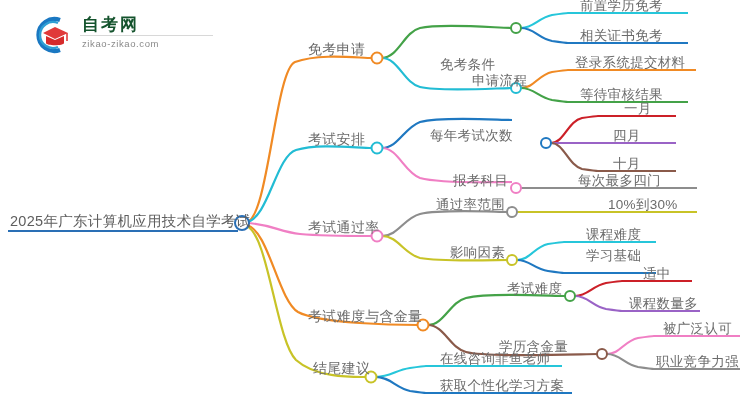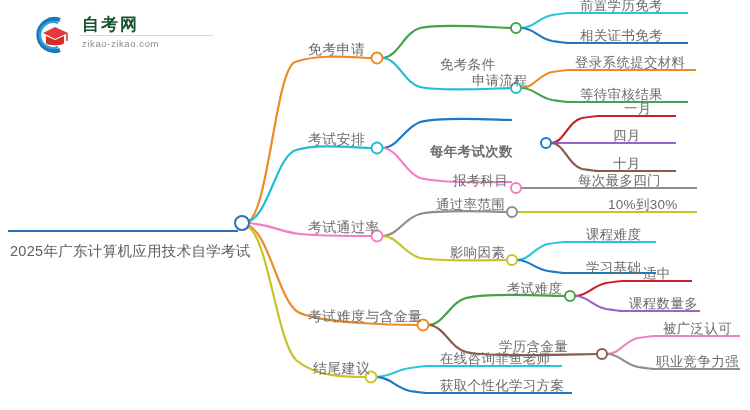--- a/index.html
+++ b/index.html
@@ -120,50 +120,50 @@
     <circle cx="516" cy="28" r="5" fill="#ffffff" stroke="#44a248" stroke-width="2"></circle>
     <circle cx="516" cy="88" r="5" fill="#ffffff" stroke="#22bcd4" stroke-width="2"></circle>
     <circle cx="546" cy="143" r="5" fill="#ffffff" stroke="#1f78c1" stroke-width="2"></circle>
     <circle cx="516" cy="188" r="5" fill="#ffffff" stroke="#f07fc4" stroke-width="2"></circle>
     <circle cx="512" cy="212" r="5" fill="#ffffff" stroke="#8d8d8d" stroke-width="2"></circle>
     <circle cx="512" cy="260" r="5" fill="#ffffff" stroke="#c8c327" stroke-width="2"></circle>
     <circle cx="570" cy="296" r="5" fill="#ffffff" stroke="#44a248" stroke-width="2"></circle>
     <circle cx="602" cy="354" r="5" fill="#ffffff" stroke="#8a5a4a" stroke-width="2"></circle>
   </svg>
 
-  <div class="node-label root" style="left:10px;top:214px;margin-top:30px;">2025年广东计算机应用技术自学考试</div>
+  <div class="node-label root" style="left:10px;top:214px;">2025年广东计算机应用技术自学考试</div>
 
   <div class="node-label lvl1" style="left:308px;top:42px;">免考申请</div>
   <div class="node-label lvl1" style="left:308px;top:132px;">考试安排</div>
   <div class="node-label lvl1" style="left:308px;top:220px;">考试通过率</div>
   <div class="node-label lvl1" style="left:308px;top:309px;">考试难度与含金量</div>
   <div class="node-label lvl1" style="left:313px;top:361px;">结尾建议</div>
 
   <div class="node-label lvl2" style="left:440px;top:13px;margin-top:44px;">免考条件</div>
   <div class="node-label lvl2" style="left:440px;top:73px;margin-left:32px;">申请流程</div>
-  <div class="node-label lvl2" style="left:430px;top:144px;font-weight:bold;">每年考试次数</div>
+  <div class="node-label lvl2" style="left:430px;top:128px;">每年考试次数</div>
   <div class="node-label lvl2" style="left:453px;top:173px;">报考科目</div>
   <div class="node-label lvl2" style="left:436px;top:197px;">通过率范围</div>
   <div class="node-label lvl2" style="left:450px;top:245px;">影响因素</div>
   <div class="node-label lvl2" style="left:507px;top:281px;">考试难度</div>
   <div class="node-label lvl2" style="left:499px;top:339px;">学历含金量</div>
 
   <div class="node-label leaf" style="left:580px;top:-2px;">前置学历免考</div>
   <div class="node-label leaf" style="left:580px;top:28px;">相关证书免考</div>
   <div class="node-label leaf" style="left:575px;top:55px;">登录系统提交材料</div>
   <div class="node-label leaf" style="left:580px;top:87px;">等待审核结果</div>
 
   <div class="node-label leaf" style="left:613px;top:101px;margin-left:11px;">一月</div>
   <div class="node-label leaf" style="left:613px;top:128px;font-family:Liberation Serif, serif;">四月</div>
   <div class="node-label leaf" style="left:613px;top:156px;">十月</div>
   <div class="node-label leaf" style="left:578px;top:173px;">每次最多四门</div>
 
   <div class="node-label leaf" style="left:608px;top:197px;">10%到30%</div>
   <div class="node-label leaf" style="left:586px;top:227px;">课程难度</div>
-  <div class="node-label leaf" style="left:586px;top:260px;font-family:Liberation Serif, serif;">学习基础</div>
+  <div class="node-label leaf" style="left:586px;top:248px;font-family:Liberation Serif, serif;">学习基础</div>
 
   <div class="node-label leaf" style="left:643px;top:266px;">适中</div>
   <div class="node-label leaf" style="left:629px;top:296px;">课程数量多</div>
   <div class="node-label leaf" style="left:663px;top:321px;">被广泛认可</div>
   <div class="node-label leaf" style="left:656px;top:354px;">职业竞争力强</div>
 
   <div class="node-label leaf" style="left:440px;top:378px;">获取个性化学习方案</div>
   <div class="node-label leaf" style="left:440px;top:351px;">在线咨询菲鱼老师</div>
 
 </div>

